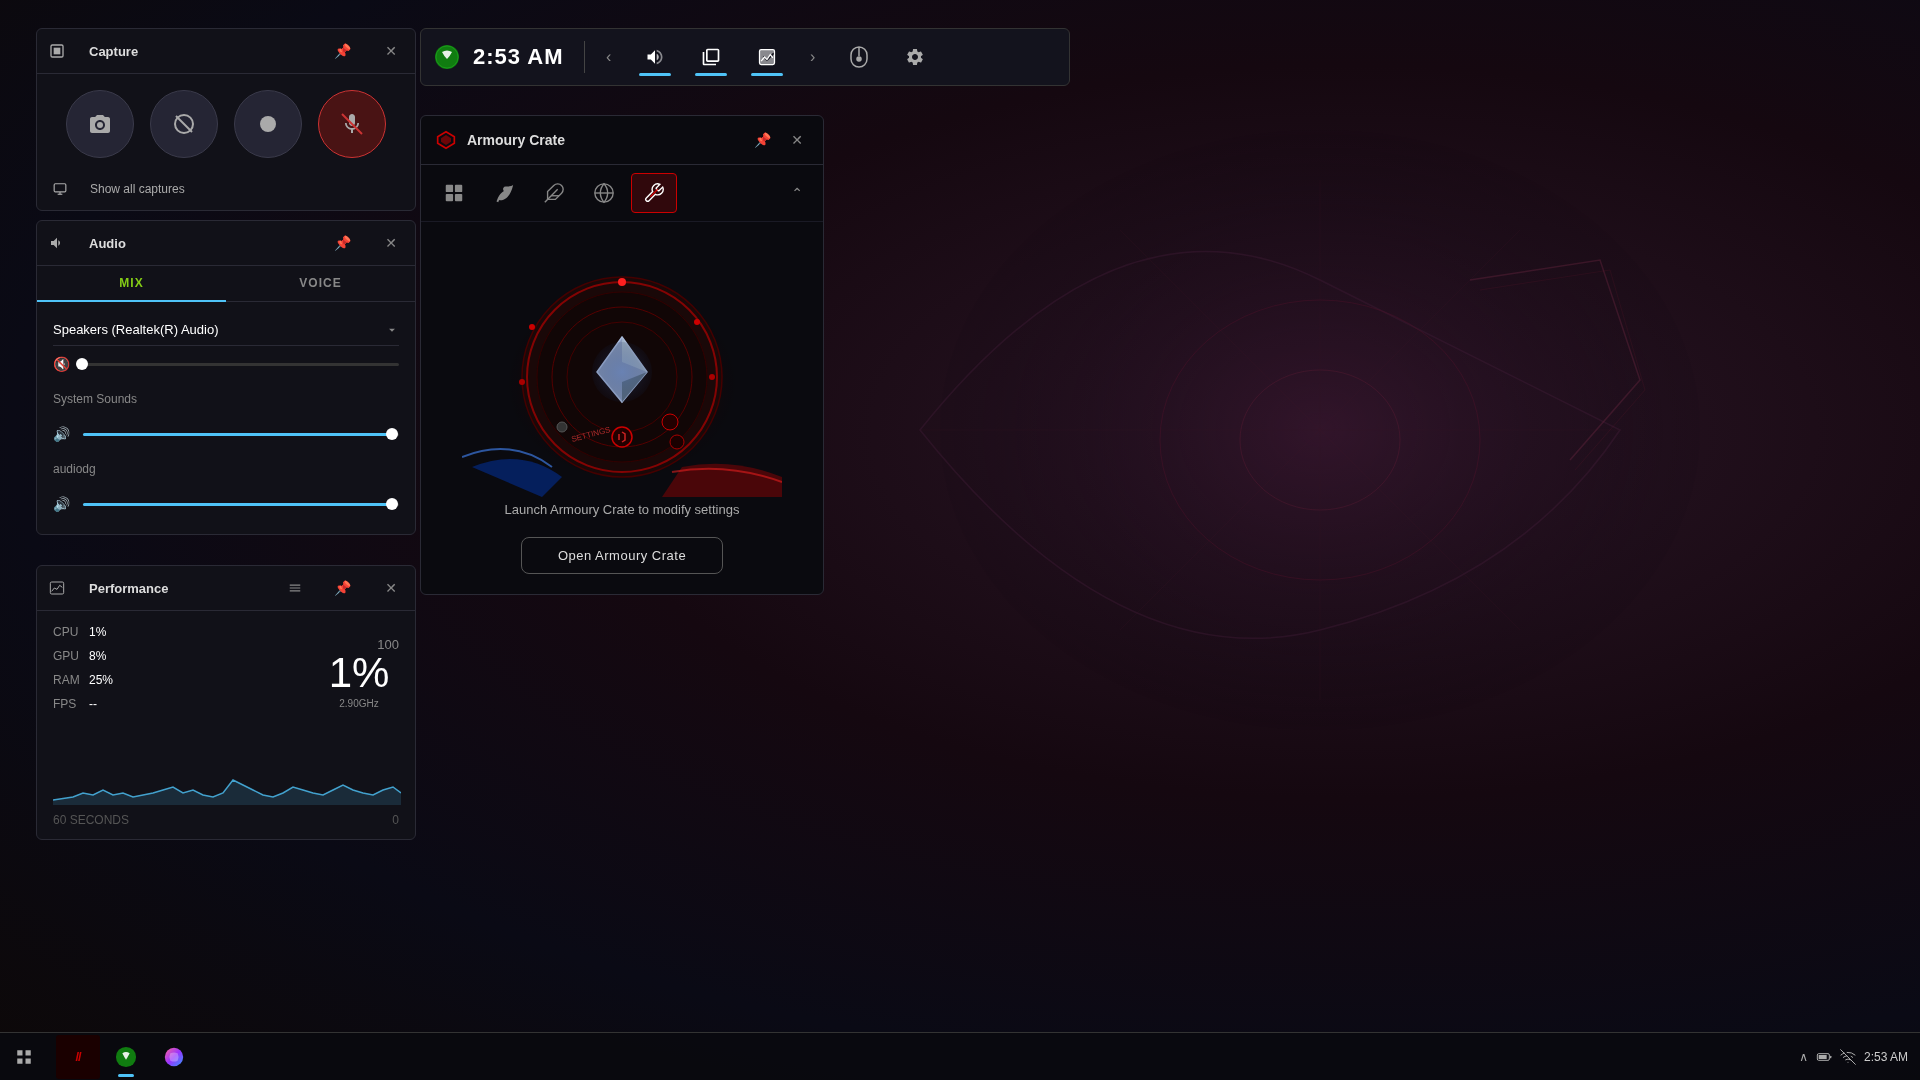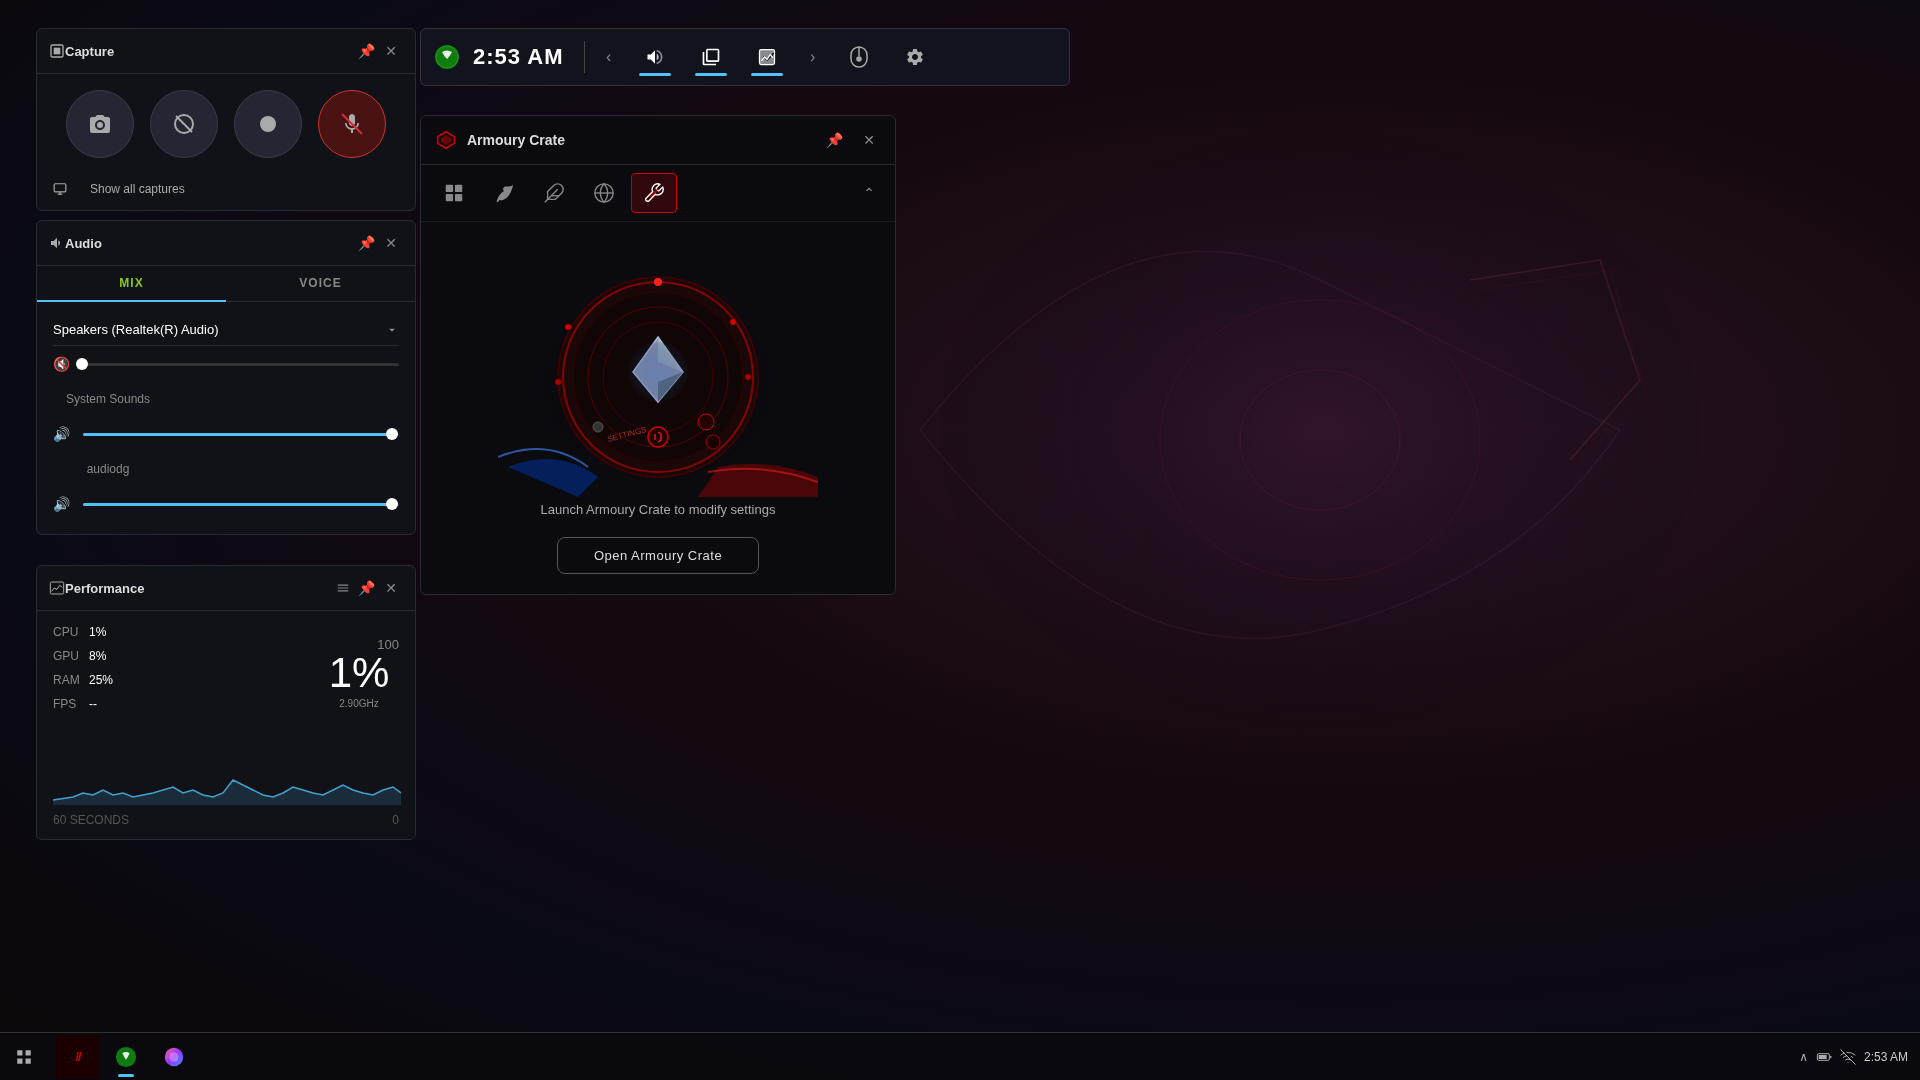--- a/index.html
+++ b/index.html
@@ -171,21 +171,21 @@
       border: 1px solid #2a2a35;
       border-radius: 6px;
       z-index: 40;
       color: white;
     }
     .panel-header {
       display: flex;
       align-items: center;
       padding: 10px 12px;
       border-bottom: 1px solid #2a2a35;
-      gap: 0;
+      gap: 24px;
     }
     .panel-title {
       font-size: 13px;
       font-weight: 600;
       color: #ddd;
       flex: 1;
     }
     .panel-pin, .panel-close {
       width: 24px;
       height: 24px;
@@ -274,21 +274,20 @@
     .audio-channel {
       display: flex;
       align-items: center;
       gap: 10px;
       padding: 10px 0;
     }
     .audio-channel-label {
       font-size: 12px;
       color: #888;
       width: 110px;
-      text-align: center;
     }
     .audio-slider-track {
       flex: 1;
       height: 3px;
       background: #333;
       border-radius: 2px;
       position: relative;
     }
     .audio-slider-fill {
       height: 100%;
@@ -387,21 +386,21 @@
     .perf-chart-label {
       font-size: 12px;
       color: #555;
       margin-top: 4px;
     }
 
     
     .armoury-panel {
       top: 115px;
       left: 420px;
-      width: 476px;
+      width: 404px;
       background: rgba(10,10,15,0.98);
     }
     .armoury-panel-header {
       display: flex;
       align-items: center;
       padding: 12px 14px;
       gap: 10px;
       border-bottom: 1px solid #2a2a35;
     }
     .armoury-logo {

